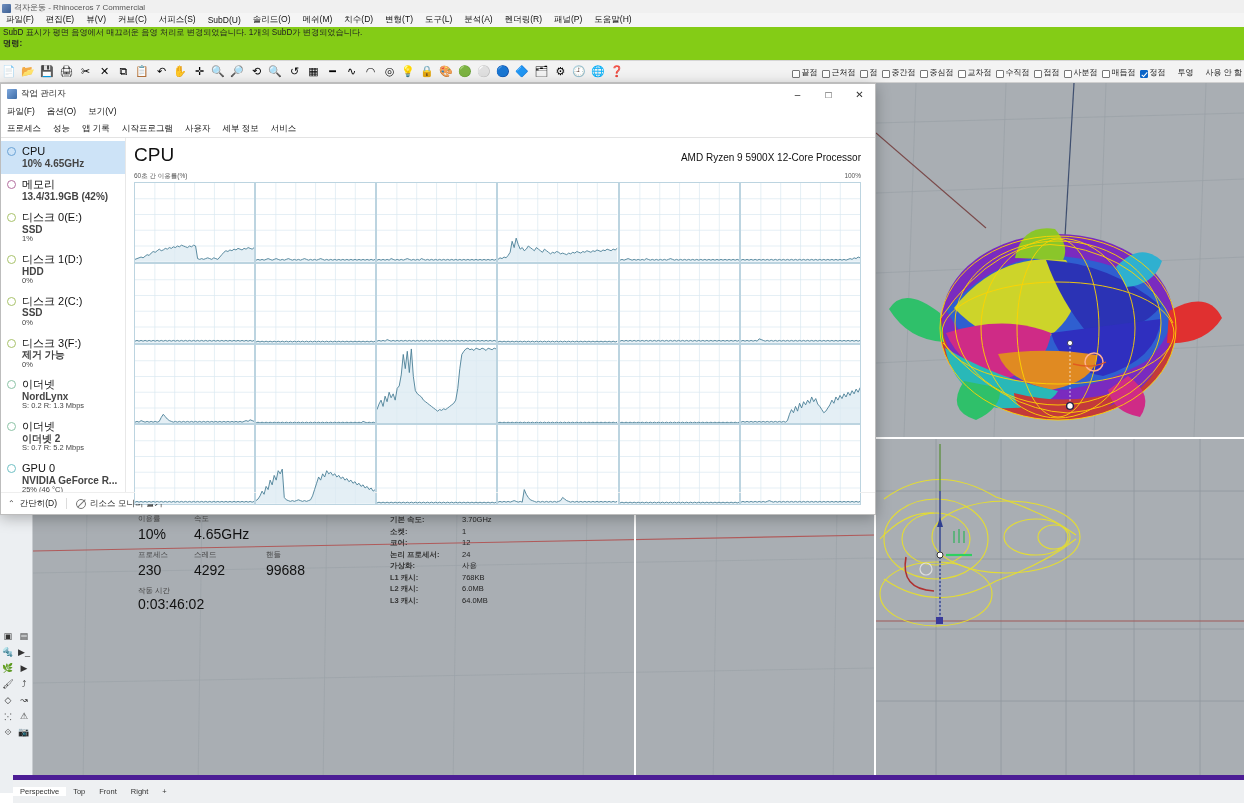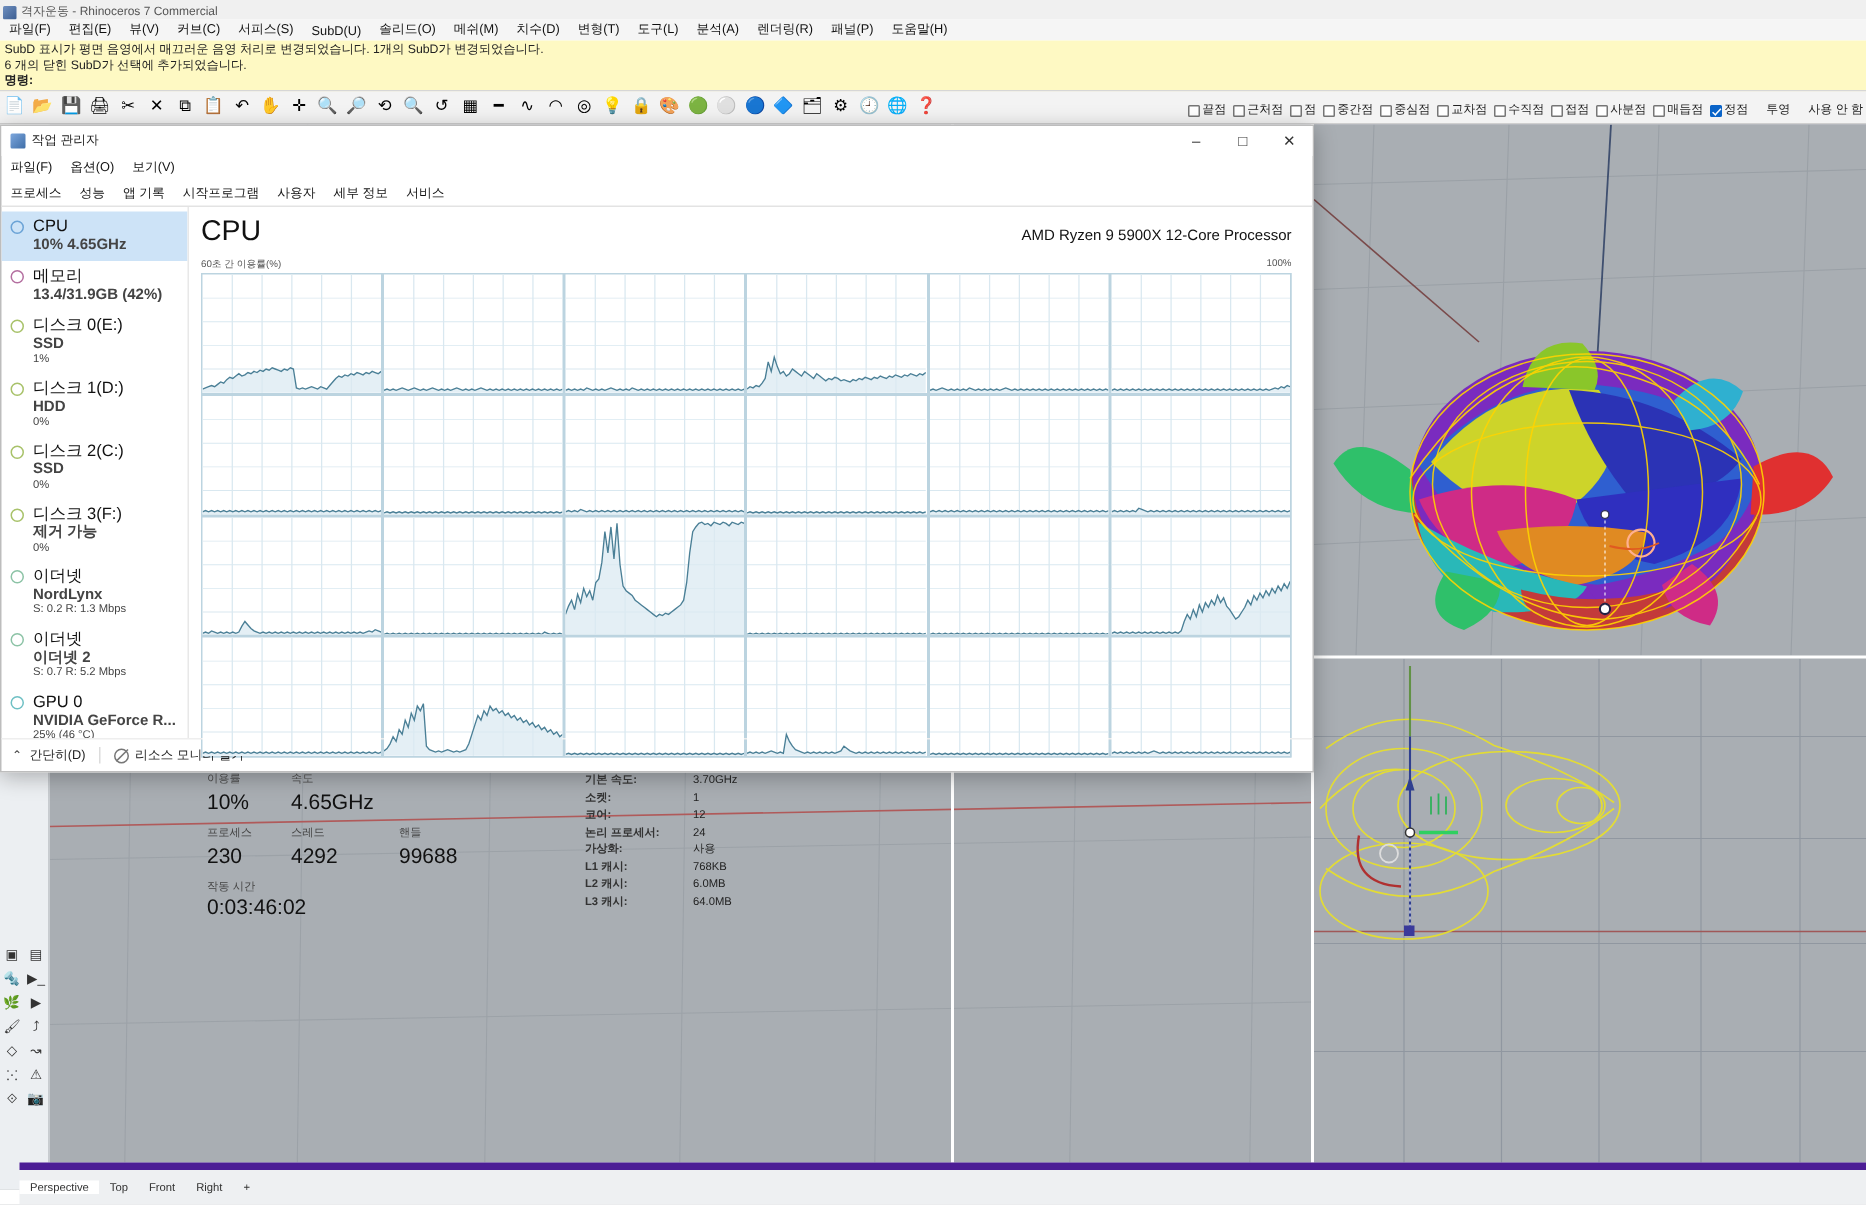--- a/index.html
+++ b/index.html
@@ -23,21 +23,21 @@
     border-radius: 1px;
   }
   .rhino-menubar {
     position: absolute; left: 0; top: 13px; width: 1244px; height: 14px;
     background: #f5f5f5; display: flex; align-items: center;
     font-size: 8.5px; color: #111;
   }
   .rhino-menubar .mi { padding: 0 6px; white-space: nowrap; }
   .rhino-cmdarea {
     position: absolute; left: 0; top: 27px; width: 1244px; height: 34px;
-    background: #fef9c3; font-size: 8.2px; color: #222;
+    background: #84cc16; font-size: 8.2px; color: #222;
     padding: 1px 3px; line-height: 10.5px;
     border-bottom: 1px solid #d6d6d6;
   }
   .rhino-cmdarea .cmd-prompt { font-weight: bold; }
   .rhino-toolbar {
     position: absolute; left: 0; top: 61px; width: 1244px; height: 22px;
     background: #f3f3f3; border-bottom: 1px solid #cfcfcf;
     display: flex; align-items: center;
   }
   .tbtn {
@@ -226,21 +226,20 @@
   <span class="mi">변형(T)</span>
   <span class="mi">도구(L)</span>
   <span class="mi">분석(A)</span>
   <span class="mi">렌더링(R)</span>
   <span class="mi">패널(P)</span>
   <span class="mi">도움말(H)</span>
 </div>
 
 <div class="rhino-cmdarea">
   <div>SubD 표시가 평면 음영에서 매끄러운 음영 처리로 변경되었습니다. 1개의 SubD가 변경되었습니다.</div>
-  <div>6 개의 닫힌 SubD가 선택에 추가되었습니다.</div>
   <div class="cmd-prompt">명령:</div>
 </div>
 
 <div class="rhino-toolbar">
   <span class="tbtn">📄</span>
   <span class="tbtn">📂</span>
   <span class="tbtn">💾</span>
   <span class="tbtn">🖨</span>
   <span class="tbtn">✂</span>
   <span class="tbtn">✕</span>

